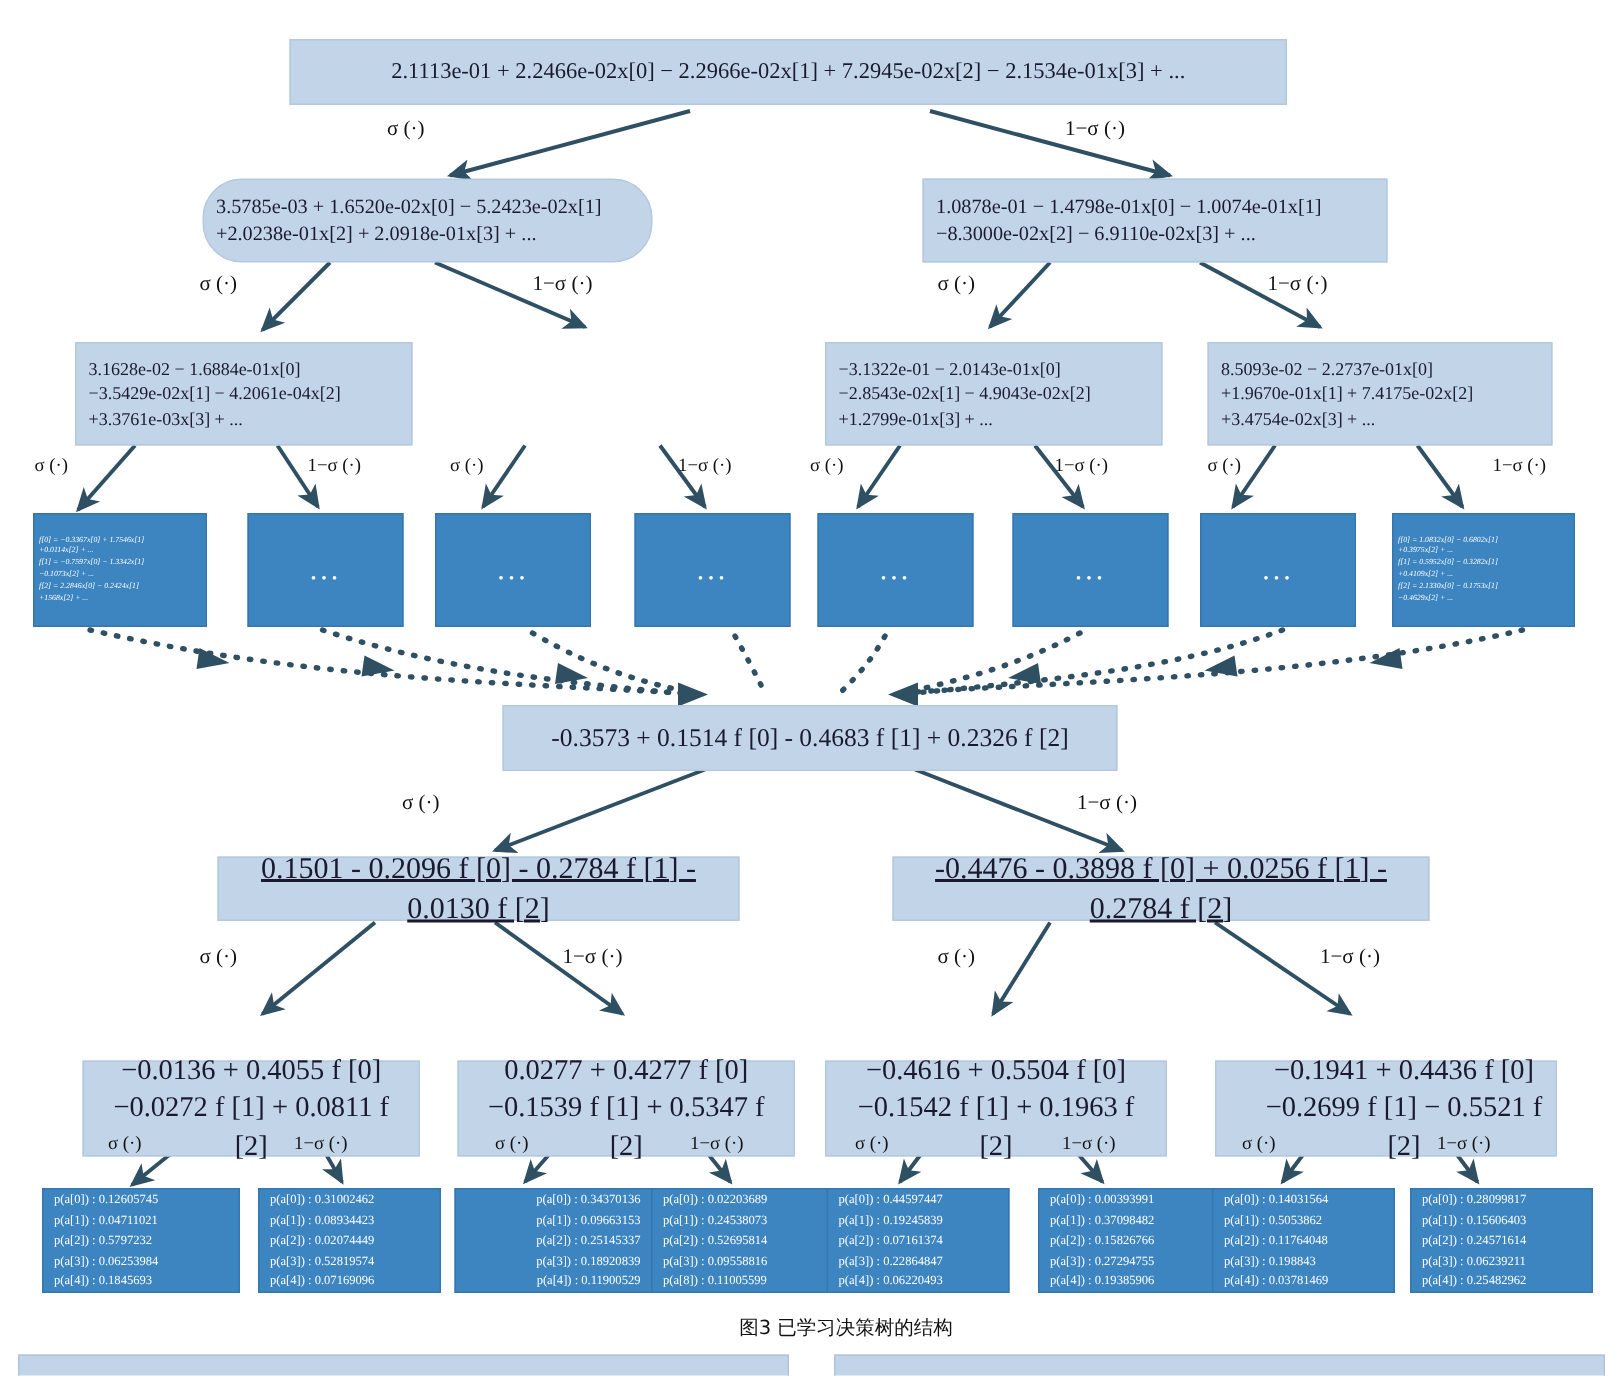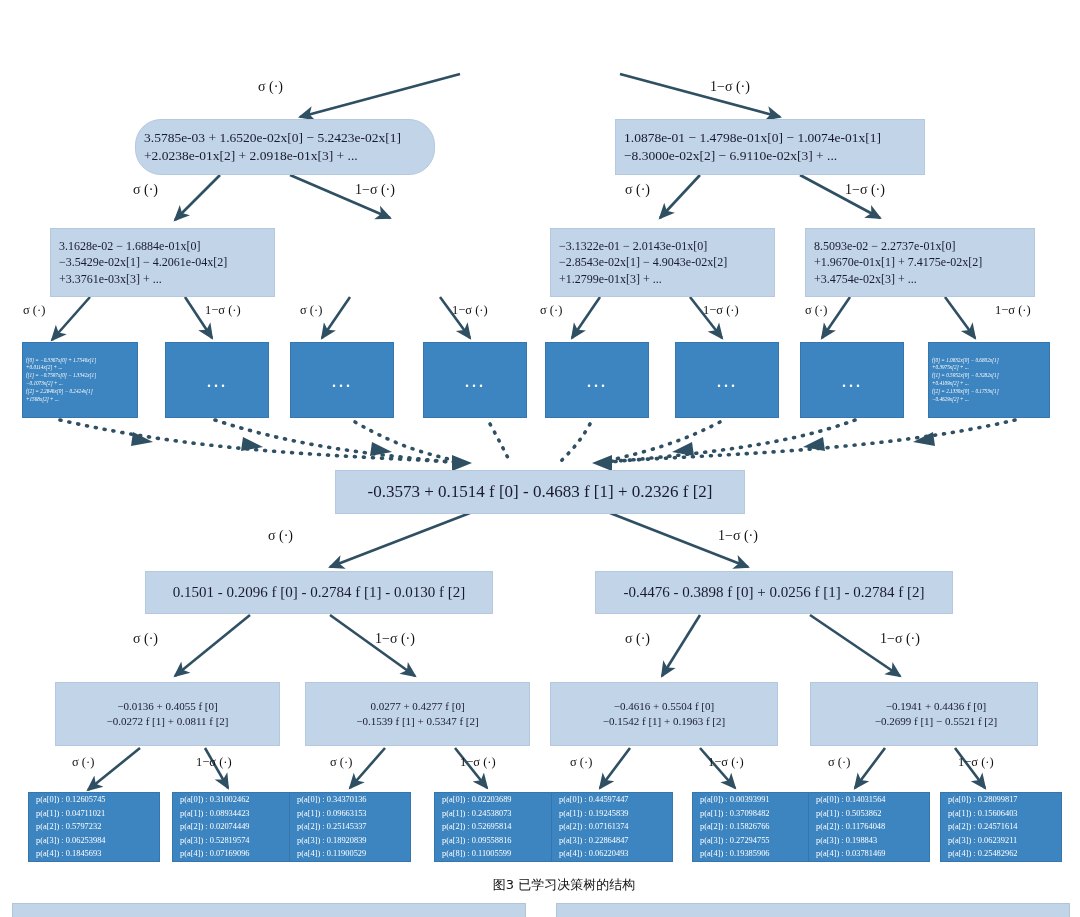--- a/index.html
+++ b/index.html
@@ -25,22 +25,22 @@
     text-align:center;
     display:flex;
     flex-direction:column;
     justify-content:center;
     border:1px solid #b4c9e0;
   }
   .node.lvl0{font-size:15px;}
   .node.lvl1{font-size:13.5px;text-align:left;}
   .node.lvl2{font-size:12px;text-align:left;}
   .node.mid{font-size:17px;}
-  .node.lvl5{font-size:15px;}
-  .node.lvl6{font-size:11px;text-align:center;}
+  .node.lvl5{font-size:20px;text-decoration:underline;}
+  .node.lvl6{font-size:19px;text-align:center;margin-top:25px;}
 
   
   .leaf{
     position:absolute;
     background:#3d85c0;
     border:1px solid #3576ae;
     box-sizing:border-box;
     color:#ffffff;
     font-family:"Liberation Serif", serif;
     text-align:left;
@@ -148,20 +148,23 @@
       <path d="M205,748 L228,788"></path>
       <path d="M385,748 L350,788"></path>
       <path d="M455,748 L487,788"></path>
       <path d="M630,748 L600,788"></path>
       <path d="M700,748 L735,788"></path>
       <path d="M885,748 L855,788"></path>
       <path d="M955,748 L985,788"></path>
     </g>
   </svg>
 
+  <div class="node lvl0" style="left:193px;top:26px;width:665px;height:44px;">
+    <div>2.1113e-01 + 2.2466e-02x[0] − 2.2966e-02x[1] + 7.2945e-02x[2] − 2.1534e-01x[3] + ...</div>
+  </div>
 
   <div class="node lvl1" style="left:135px;top:119px;width:300px;height:56px;border-radius:26px;">
     <div>3.5785e-03 + 1.6520e-02x[0] − 5.2423e-02x[1]</div>
     <div>+2.0238e-01x[2] + 2.0918e-01x[3] + ...</div>
   </div>
   <div class="node lvl1" style="left:615px;top:119px;width:310px;height:56px;">
     <div>1.0878e-01 − 1.4798e-01x[0] − 1.0074e-01x[1]</div>
     <div>−8.3000e-02x[2] − 6.9110e-02x[3] + ...</div>
   </div>
 
@@ -253,21 +256,21 @@
     <div class="ln">p(a[3]) : 0.06253984</div>
     <div class="ln">p(a[4]) : 0.1845693</div>
   </div>
   <div class="leaf probs" style="left:172px;top:792px;width:122px;height:70px;">
     <div class="ln">p(a[0]) : 0.31002462</div>
     <div class="ln">p(a[1]) : 0.08934423</div>
     <div class="ln">p(a[2]) : 0.02074449</div>
     <div class="ln">p(a[3]) : 0.52819574</div>
     <div class="ln">p(a[4]) : 0.07169096</div>
   </div>
-  <div class="leaf probs" style="left:289px;top:792px;width:122px;height:70px;">
+  <div class="leaf probs" style="left:303px;top:792px;width:132px;height:70px;align-items:flex-end;">
     <div class="ln">p(a[0]) : 0.34370136</div>
     <div class="ln">p(a[1]) : 0.09663153</div>
     <div class="ln">p(a[2]) : 0.25145337</div>
     <div class="ln">p(a[3]) : 0.18920839</div>
     <div class="ln">p(a[4]) : 0.11900529</div>
   </div>
   <div class="leaf probs" style="left:434px;top:792px;width:122px;height:70px;">
     <div class="ln">p(a[0]) : 0.02203689</div>
     <div class="ln">p(a[1]) : 0.24538073</div>
     <div class="ln">p(a[2]) : 0.52695814</div>

